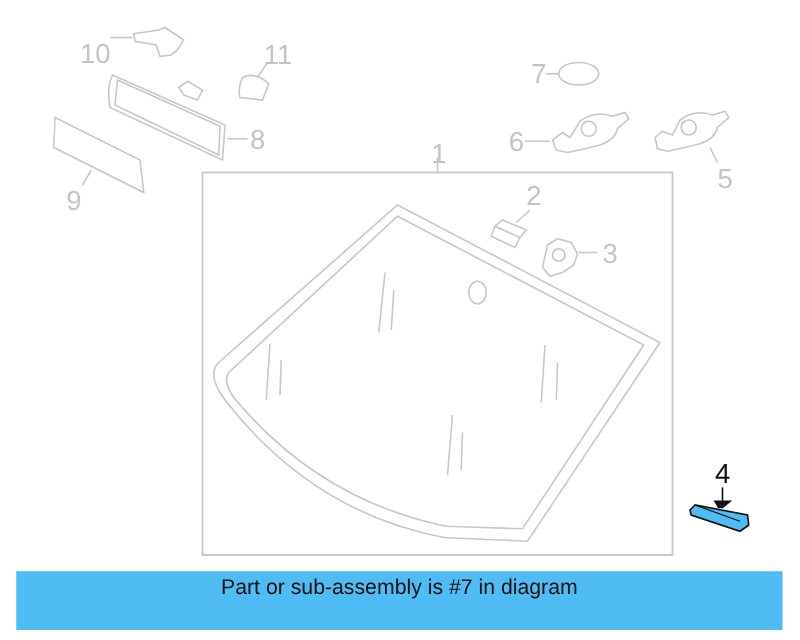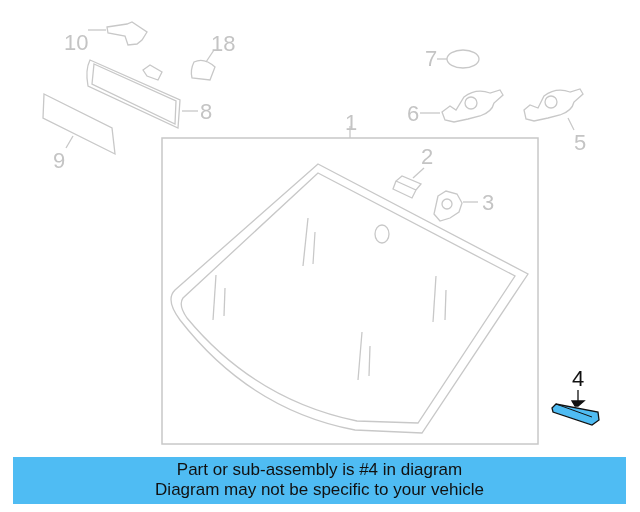--- a/index.html
+++ b/index.html
@@ -93,19 +93,18 @@
   <span class="callout" style="left:345px;top:112px;">1</span>
   <span class="callout" style="left:421px;top:146px;">2</span>
   <span class="callout" style="left:482px;top:192px;">3</span>
   <span class="callout active" style="left:572px;top:368px;">4</span>
   <span class="callout" style="left:574px;top:132px;">5</span>
   <span class="callout" style="left:407px;top:103px;">6</span>
   <span class="callout" style="left:425px;top:48px;">7</span>
   <span class="callout" style="left:200px;top:101px;">8</span>
   <span class="callout" style="left:53px;top:150px;">9</span>
   <span class="callout" style="left:64px;top:32px;">10</span>
-  <span class="callout" style="left:211px;top:33px;">18</span>
+  <span class="callout" style="left:211px;top:33px;">11</span>
 </div>
 
 <div id="banner">
-  <div>Part or sub-assembly is #4 in diagram</div>
-  <div>Diagram may not be specific to your vehicle</div>
+  <div>Part or sub-assembly is #7 in diagram</div>
 </div>
 
 </body></html>

